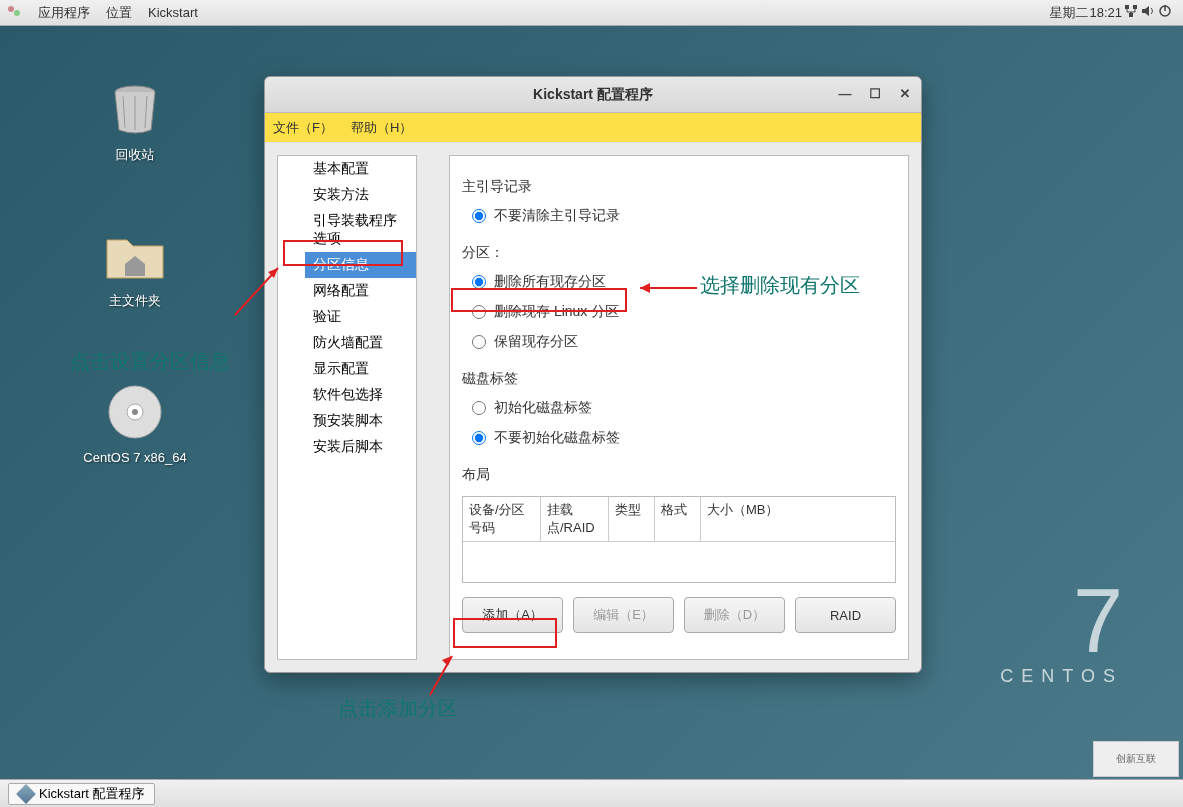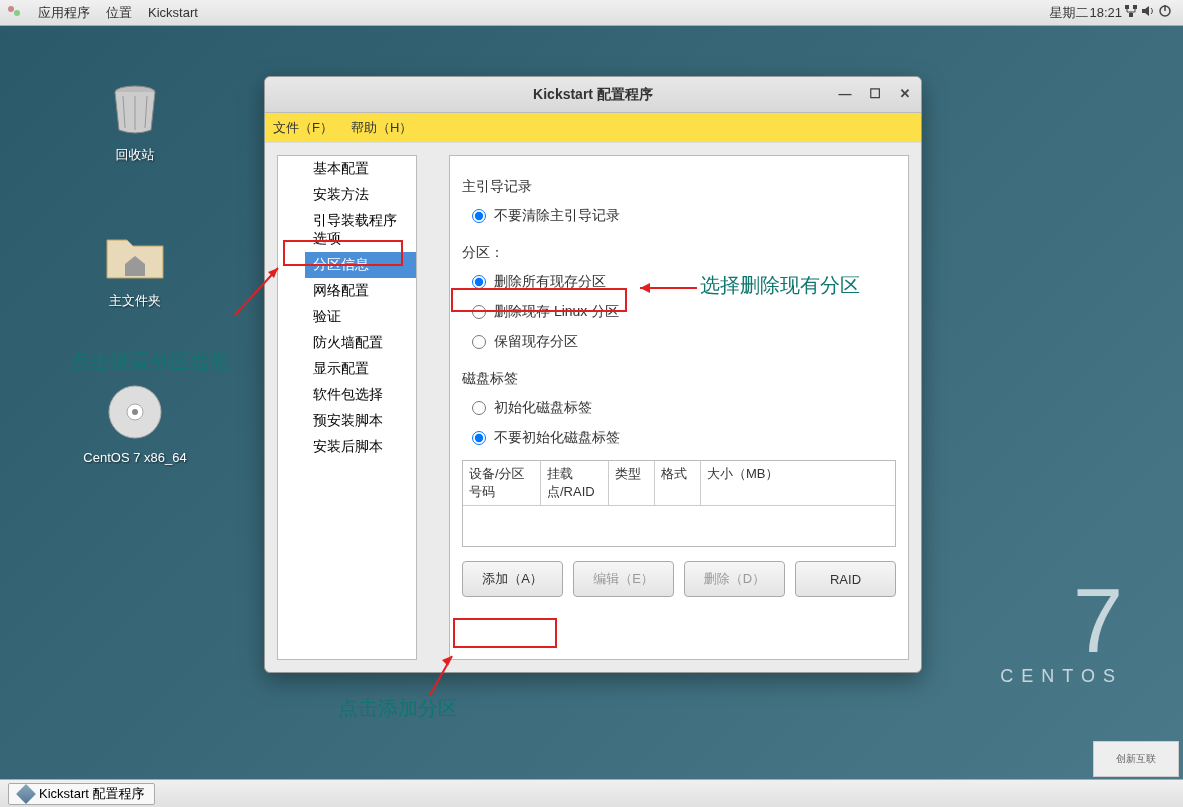--- a/index.html
+++ b/index.html
@@ -175,20 +175,21 @@
       <div class="group-label" style="margin-top:10px;">磁盘标签</div>
       <label class="radio-row">
           <input type="radio" name="dl" style="">
           <span>初始化磁盘标签</span>
         </label>
       <label class="radio-row">
           <input type="radio" name="dl" checked="" style="">
           <span>不要初始化磁盘标签</span>
         </label>
 
+      <div class="group-label" style="margin-top:10px;">布局</div>
       <div class="table">
         <div class="table-head">
           <div class="cell" style="width:78px;">设备/分区号码</div>
           <div class="cell" style="width:68px;">挂载点/RAID</div>
           <div class="cell" style="width:46px;">类型</div>
           <div class="cell" style="width:46px;">格式</div>
           <div class="cell" style="flex:1; border-right:none;">大小（MB）</div>
         </div>
         <div class="table-body"></div>
       </div>

